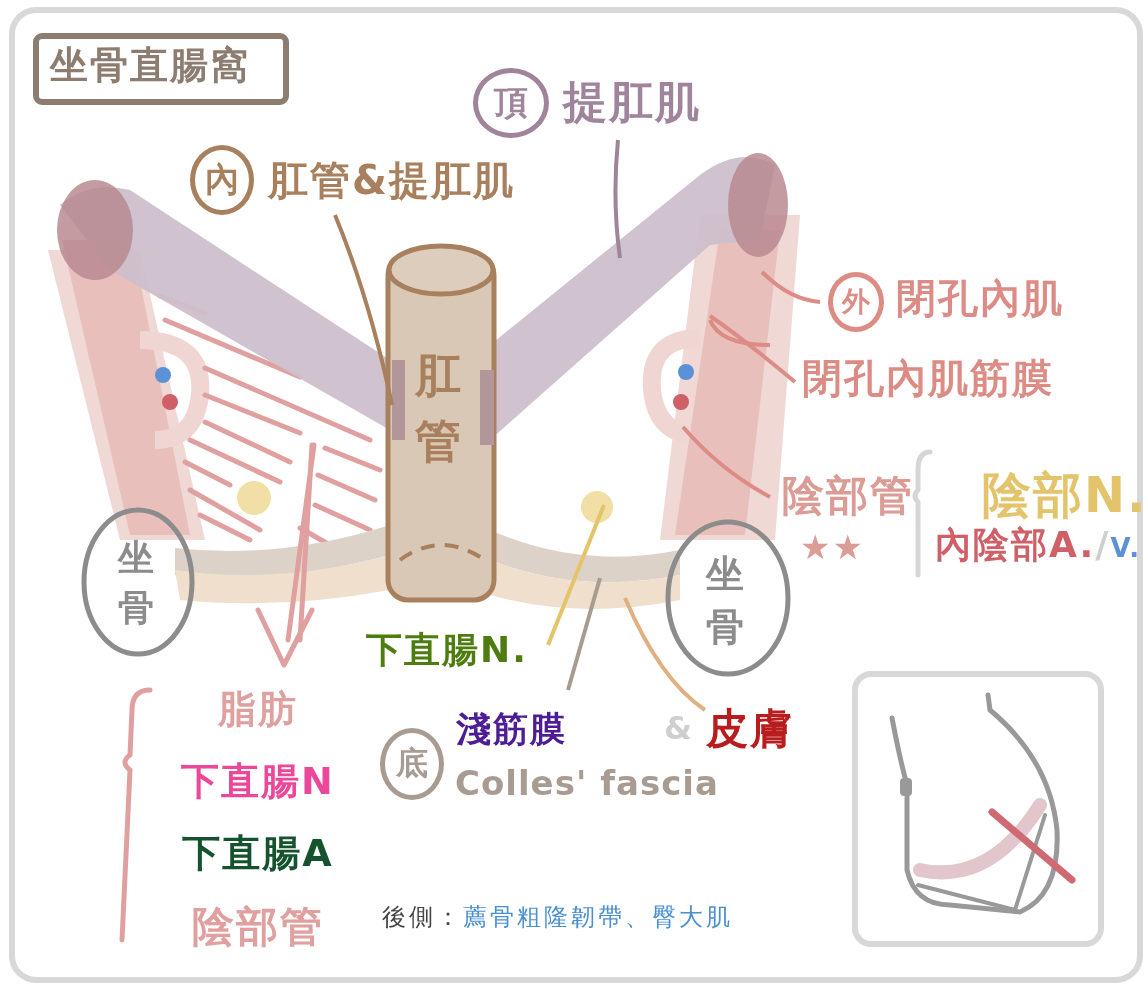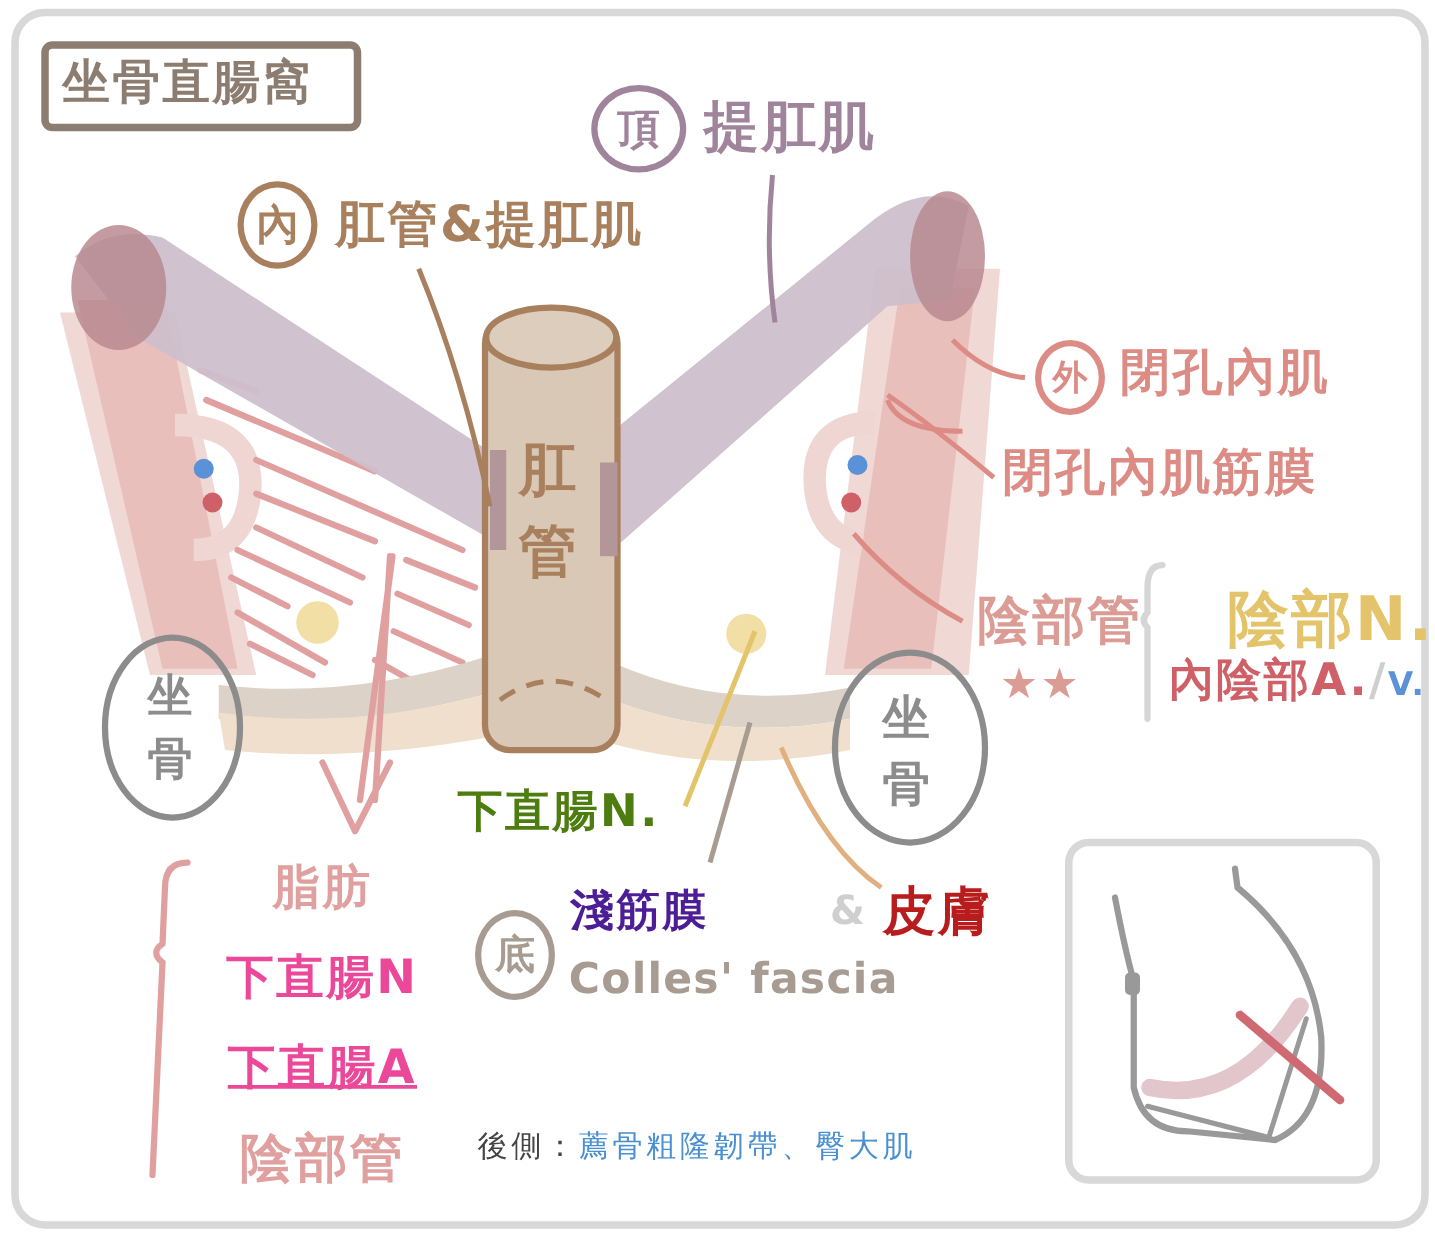--- a/index.html
+++ b/index.html
@@ -128,21 +128,21 @@
 
 <div class="circ" style="left:380px; top:728px; width:64px; height:72px; border:5px solid #a89c92; color:#a89c92; font-size:32px;">底</div>
 <div class="lbl" style="left:456px; top:712px; font-size:35px; color:#4c1d95;">淺筋膜</div>
 <div class="lbl" style="left:455px; top:766px; font-size:34px; color:#a89c92; letter-spacing:1px;">Colles' fascia</div>
 <div class="lbl" style="left:664px; top:712px; font-size:32px; color:#cfcfcf;">&amp;</div>
 <div class="lbl" style="left:706px; top:708px; font-size:42px; color:#b91c1c;">皮膚</div>
 
 <div style="position:absolute; left:160px; top:690px;margin-left:21px;">
   <div class="lbl" style="position:relative; font-size:38px; color:#e0a0a0; margin-bottom:34px;">脂肪</div>
   <div class="lbl" style="position:relative; font-size:38px; color:#ec4899; margin-bottom:34px;">下直腸N</div>
-  <div class="lbl" style="position:relative; font-size:38px; color:#ec4899; margin-bottom:34px;text-decoration:underline;">下直腸A</div>
+  <div class="lbl" style="position:relative; font-size:38px; color:#14532d; margin-bottom:34px;">下直腸A</div>
   <div class="lbl" style="position:relative; font-size:42px; color:#e0a0a0;">陰部管</div>
 </div>
 
 <div class="lbl" style="left:382px; top:905px; font-size:24px; font-weight:normal; letter-spacing:3px;">
   <span style="color:#444444;">後側：</span><span style="color:#4a90d0;">薦骨粗隆韌帶、臀大肌</span>
 </div>
 
 </div>
 
 </body></html>

